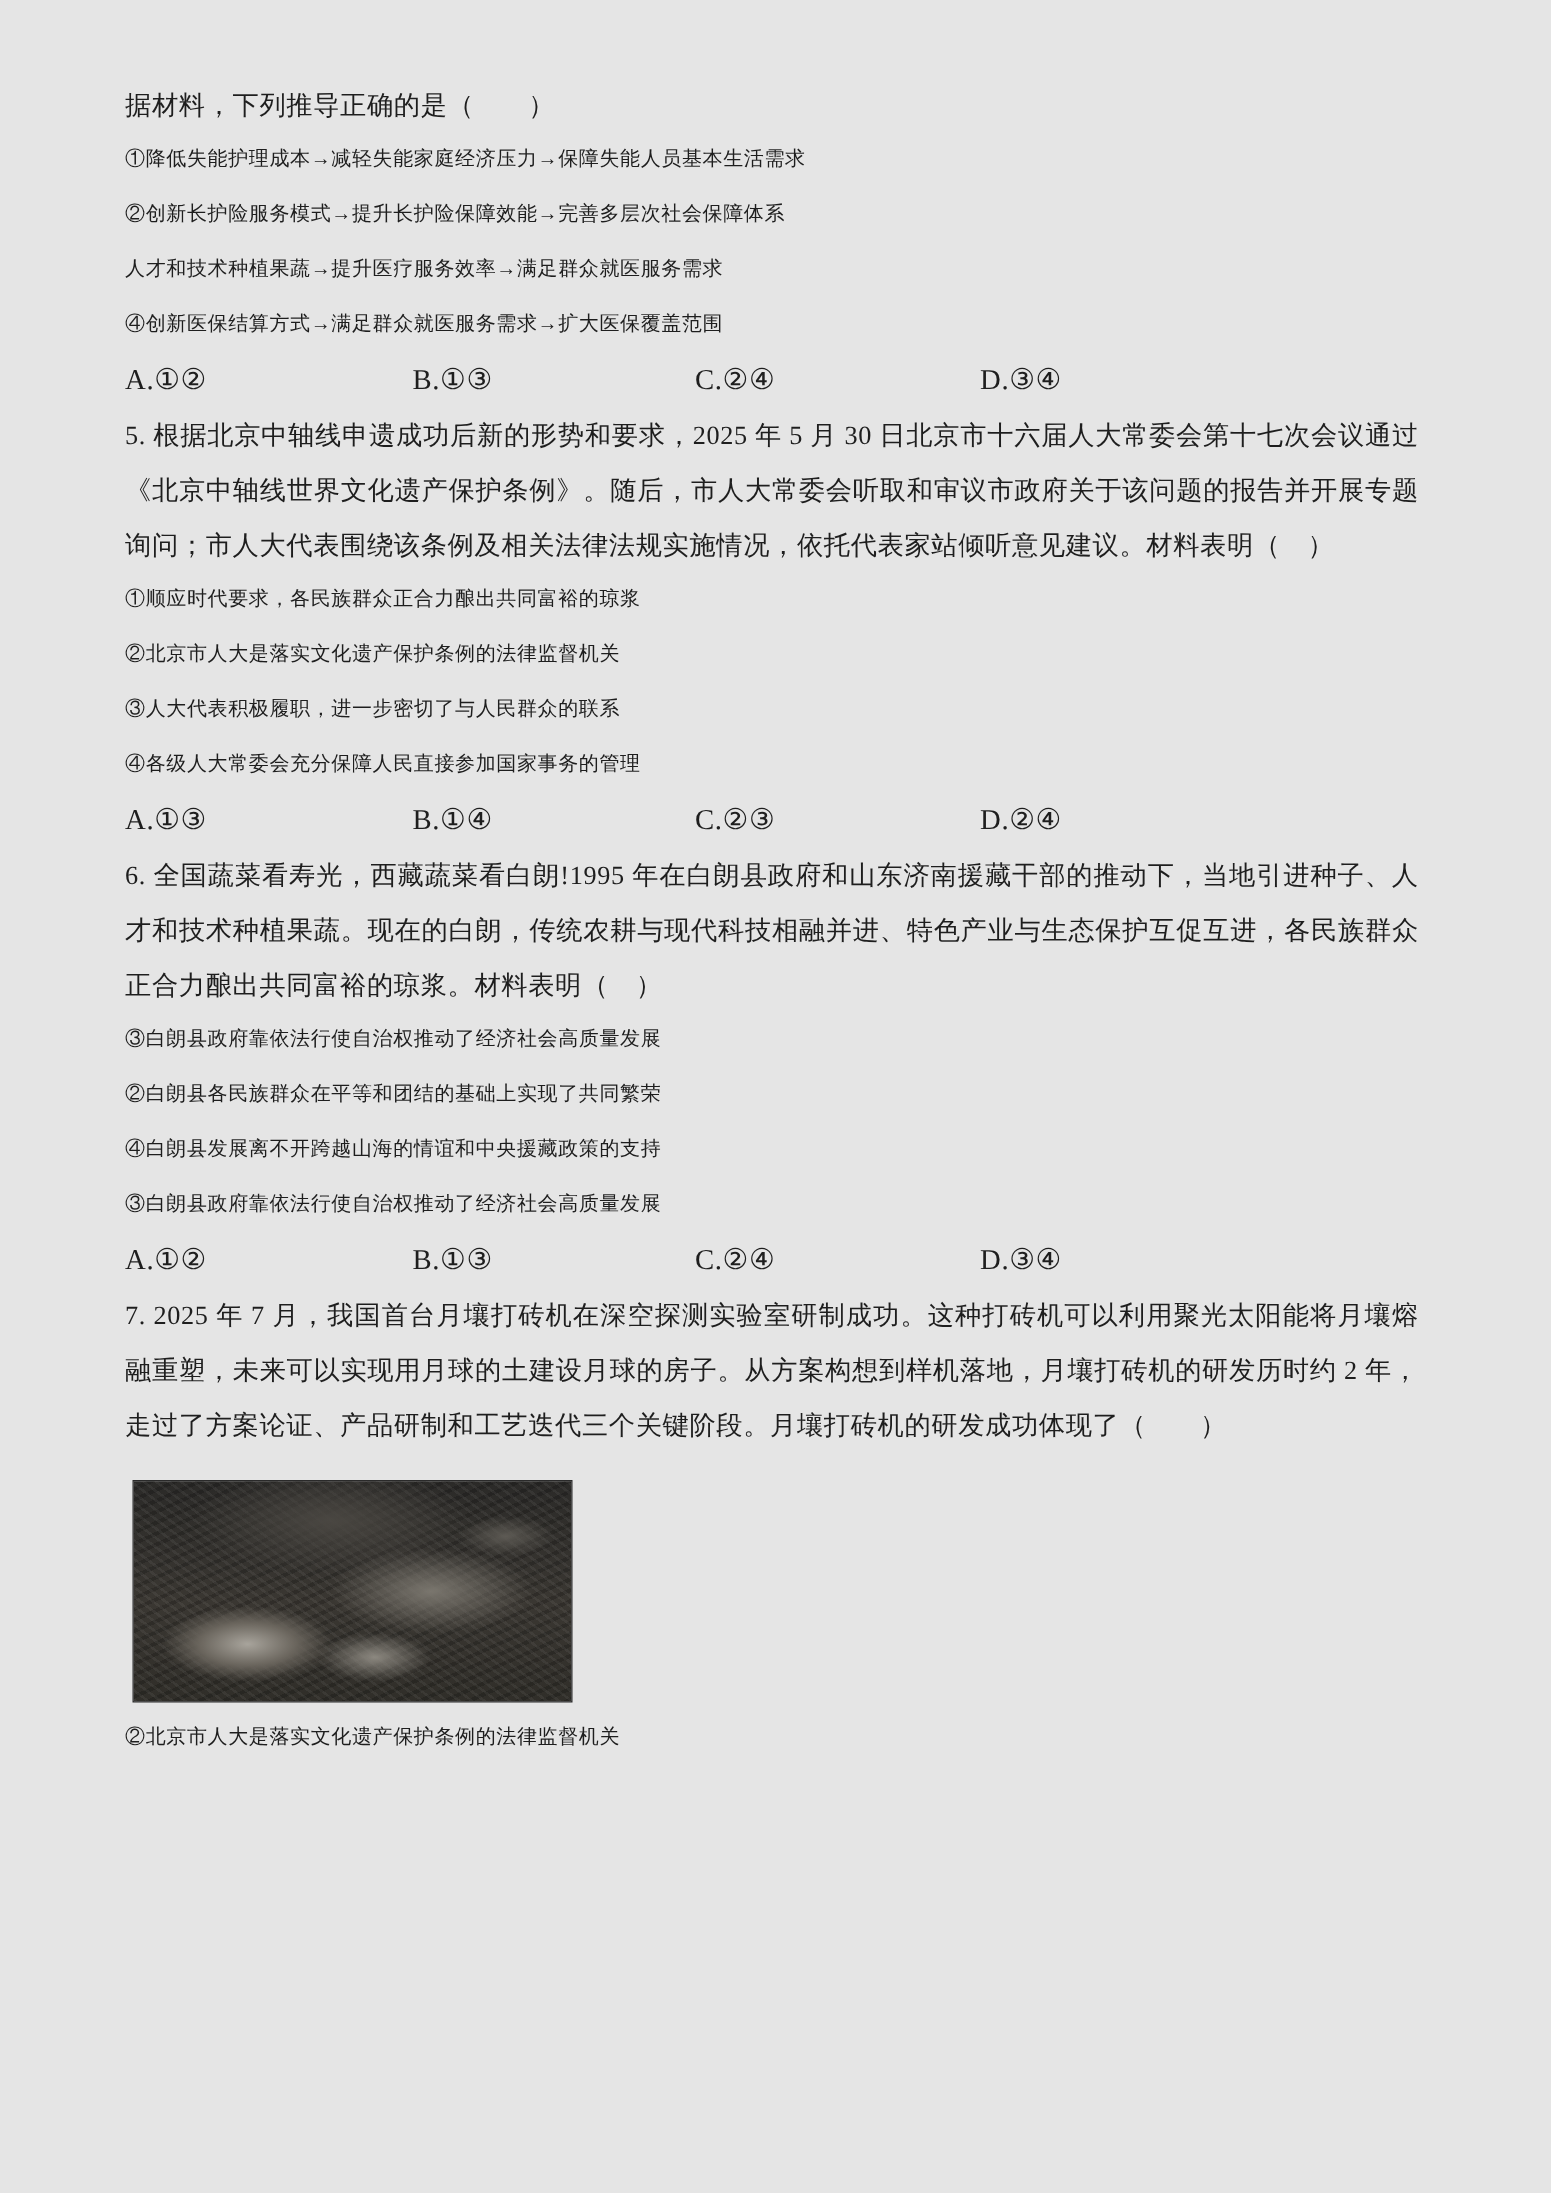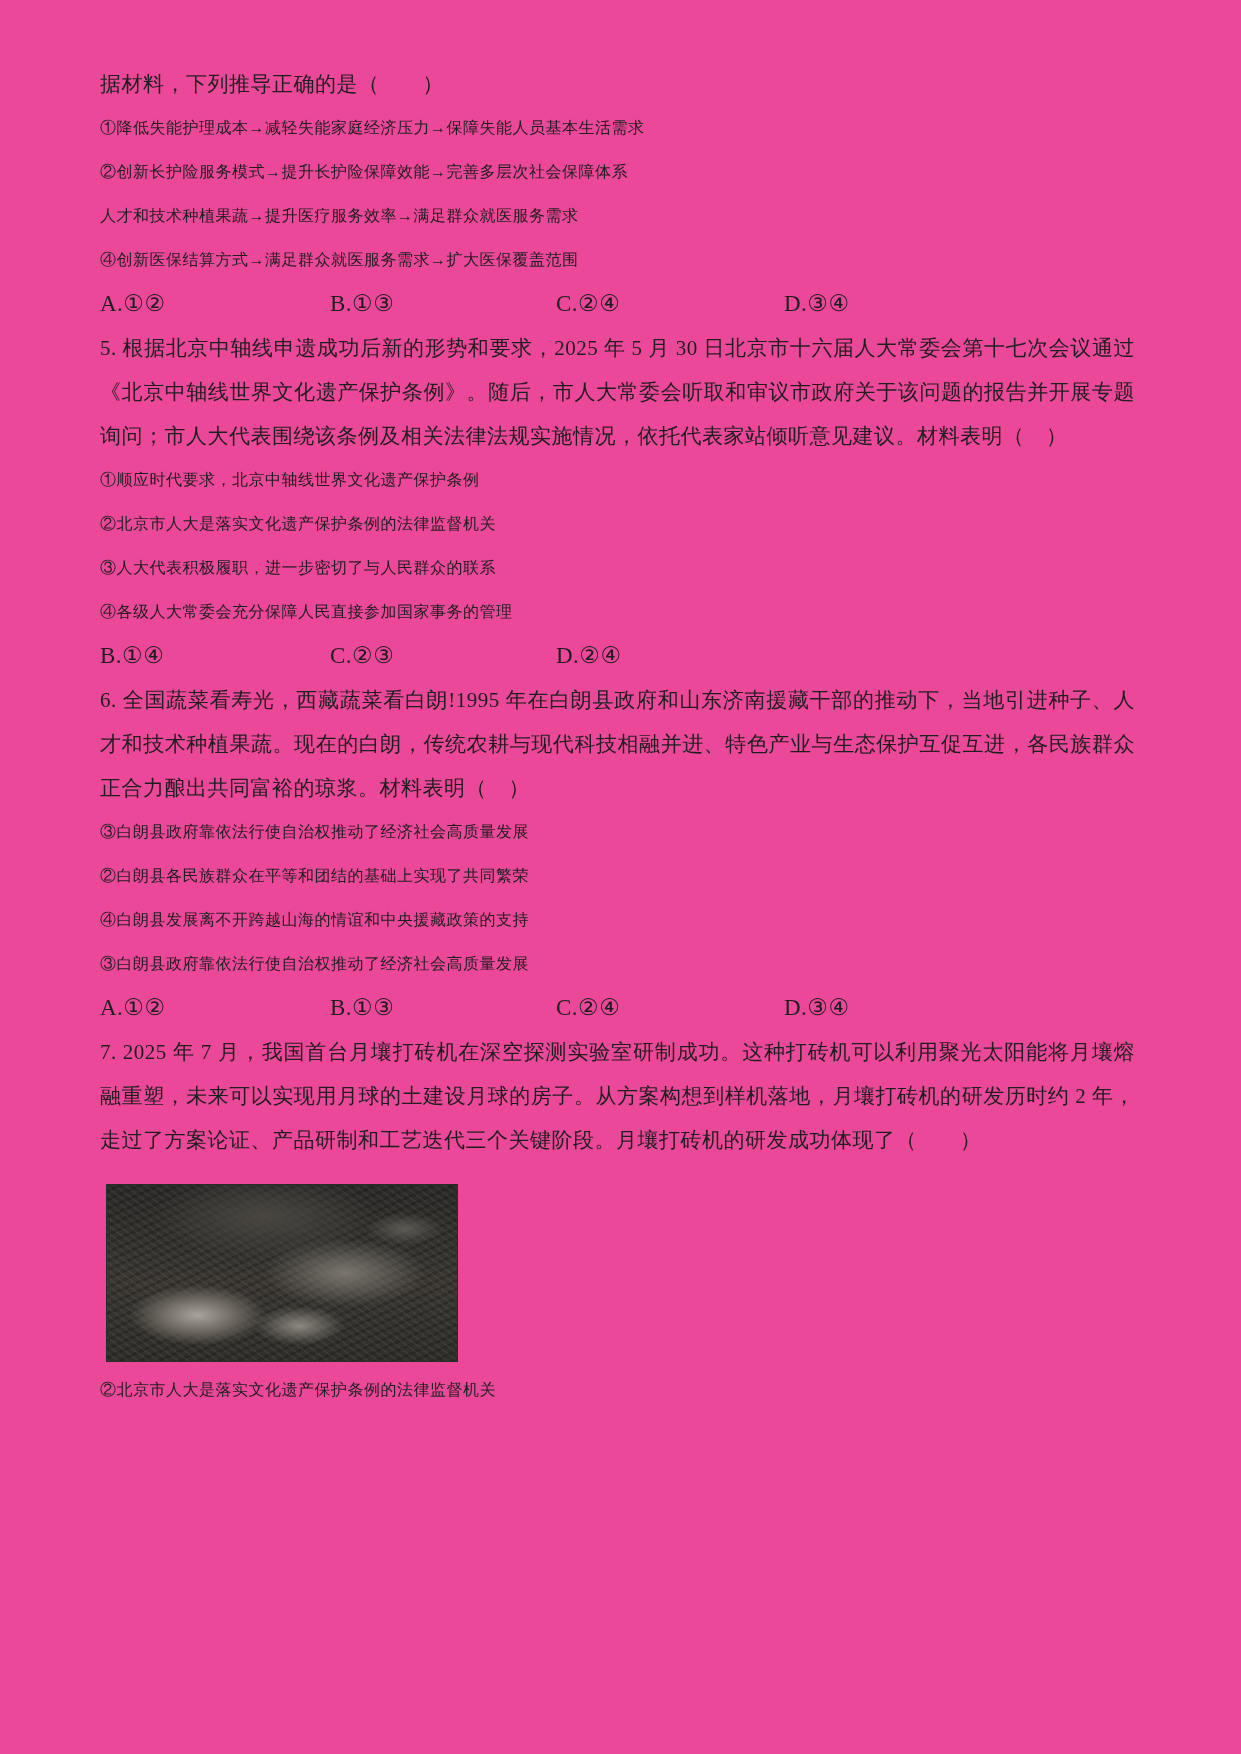--- a/index.html
+++ b/index.html
@@ -8,21 +8,21 @@
     width: 1241px;
     min-height: 1754px;
     font-family: "Liberation Serif", "DejaVu Serif", serif;
     color: #1e1e1e;
     -webkit-font-smoothing: antialiased;
   }
   .page {
     width: 1241px;
     min-height: 1754px;
     padding: 62px 106px 60px 100px;
-    background: #ec4899;
+    background: #e5e5e5;
   }
   .stem {
     font-size: 21px;
     line-height: 44px;
     text-align: justify;
     text-justify: inter-character;
     letter-spacing: 0.5px;
   }
   .line {
     font-size: 16px;
@@ -68,25 +68,26 @@
     <div class="answers">
       <span>A.①②</span>
       <span>B.①③</span>
       <span>C.②④</span>
       <span>D.③④</span>
     </div>
   </section>
 
   <section class="question">
     <p class="stem">5. 根据北京中轴线申遗成功后新的形势和要求，2025 年 5 月 30 日北京市十六届人大常委会第十七次会议通过《北京中轴线世界文化遗产保护条例》。随后，市人大常委会听取和审议市政府关于该问题的报告并开展专题询问；市人大代表围绕该条例及相关法律法规实施情况，依托代表家站倾听意见建议。材料表明（　）</p>
-    <p class="line">①顺应时代要求，北京中轴线世界文化遗产保护条例</p>
+    <p class="line">①顺应时代要求，各民族群众正合力酿出共同富裕的琼浆</p>
     <p class="line">②北京市人大是落实文化遗产保护条例的法律监督机关</p>
     <p class="line">③人大代表积极履职，进一步密切了与人民群众的联系</p>
     <p class="line">④各级人大常委会充分保障人民直接参加国家事务的管理</p>
     <div class="answers">
+      <span>A.①③</span>
       <span>B.①④</span>
       <span>C.②③</span>
       <span>D.②④</span>
     </div>
   </section>
 
   <section class="question">
     <p class="stem">6. 全国蔬菜看寿光，西藏蔬菜看白朗!1995 年在白朗县政府和山东济南援藏干部的推动下，当地引进种子、人才和技术种植果蔬。现在的白朗，传统农耕与现代科技相融并进、特色产业与生态保护互促互进，各民族群众正合力酿出共同富裕的琼浆。材料表明（　）</p>
     <p class="line">③白朗县政府靠依法行使自治权推动了经济社会高质量发展</p>
     <p class="line">②白朗县各民族群众在平等和团结的基础上实现了共同繁荣</p>

